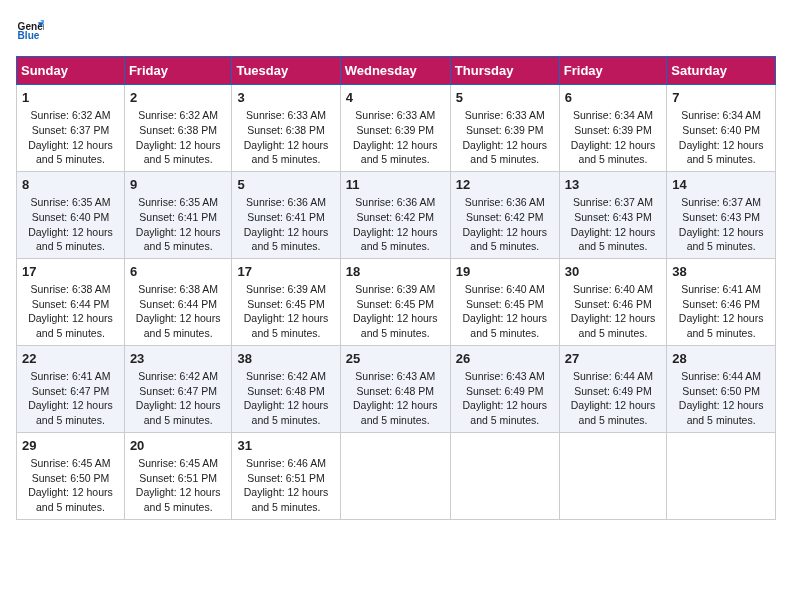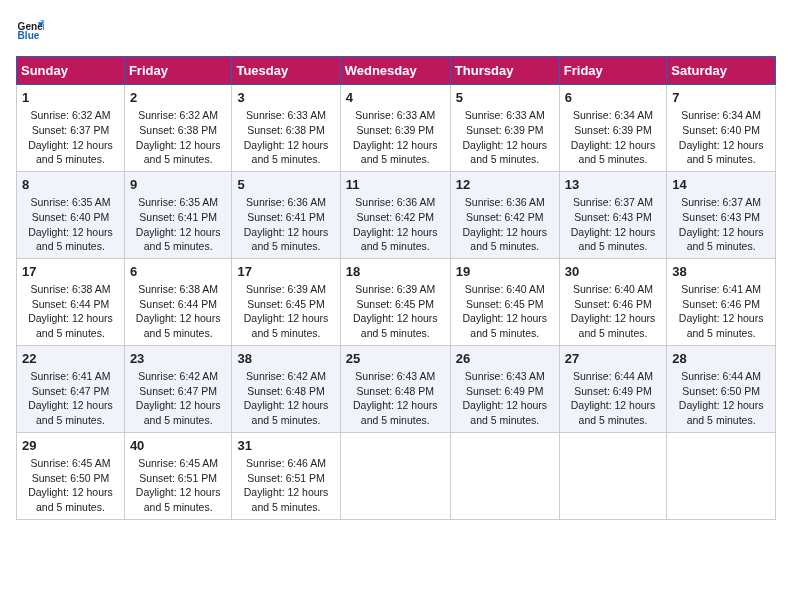--- a/index.html
+++ b/index.html
@@ -237,21 +237,21 @@
           <span class="day-number">28</span>
           <div class="day-info">Sunrise: 6:44 AM<br>Sunset: 6:50 PM<br>Daylight: 12 hours and 5 minutes.</div>
         </td>
       </tr>
       <tr>
         <td>
           <span class="day-number">29</span>
           <div class="day-info">Sunrise: 6:45 AM<br>Sunset: 6:50 PM<br>Daylight: 12 hours and 5 minutes.</div>
         </td>
         <td>
-          <span class="day-number">40</span>
+          <span class="day-number">20</span>
           <div class="day-info">Sunrise: 6:45 AM<br>Sunset: 6:51 PM<br>Daylight: 12 hours and 5 minutes.</div>
         </td>
         <td>
           <span class="day-number">31</span>
           <div class="day-info">Sunrise: 6:46 AM<br>Sunset: 6:51 PM<br>Daylight: 12 hours and 5 minutes.</div>
         </td>
         <td class="empty"></td>
         <td class="empty"></td>
         <td class="empty"></td>
         <td class="empty"></td>

